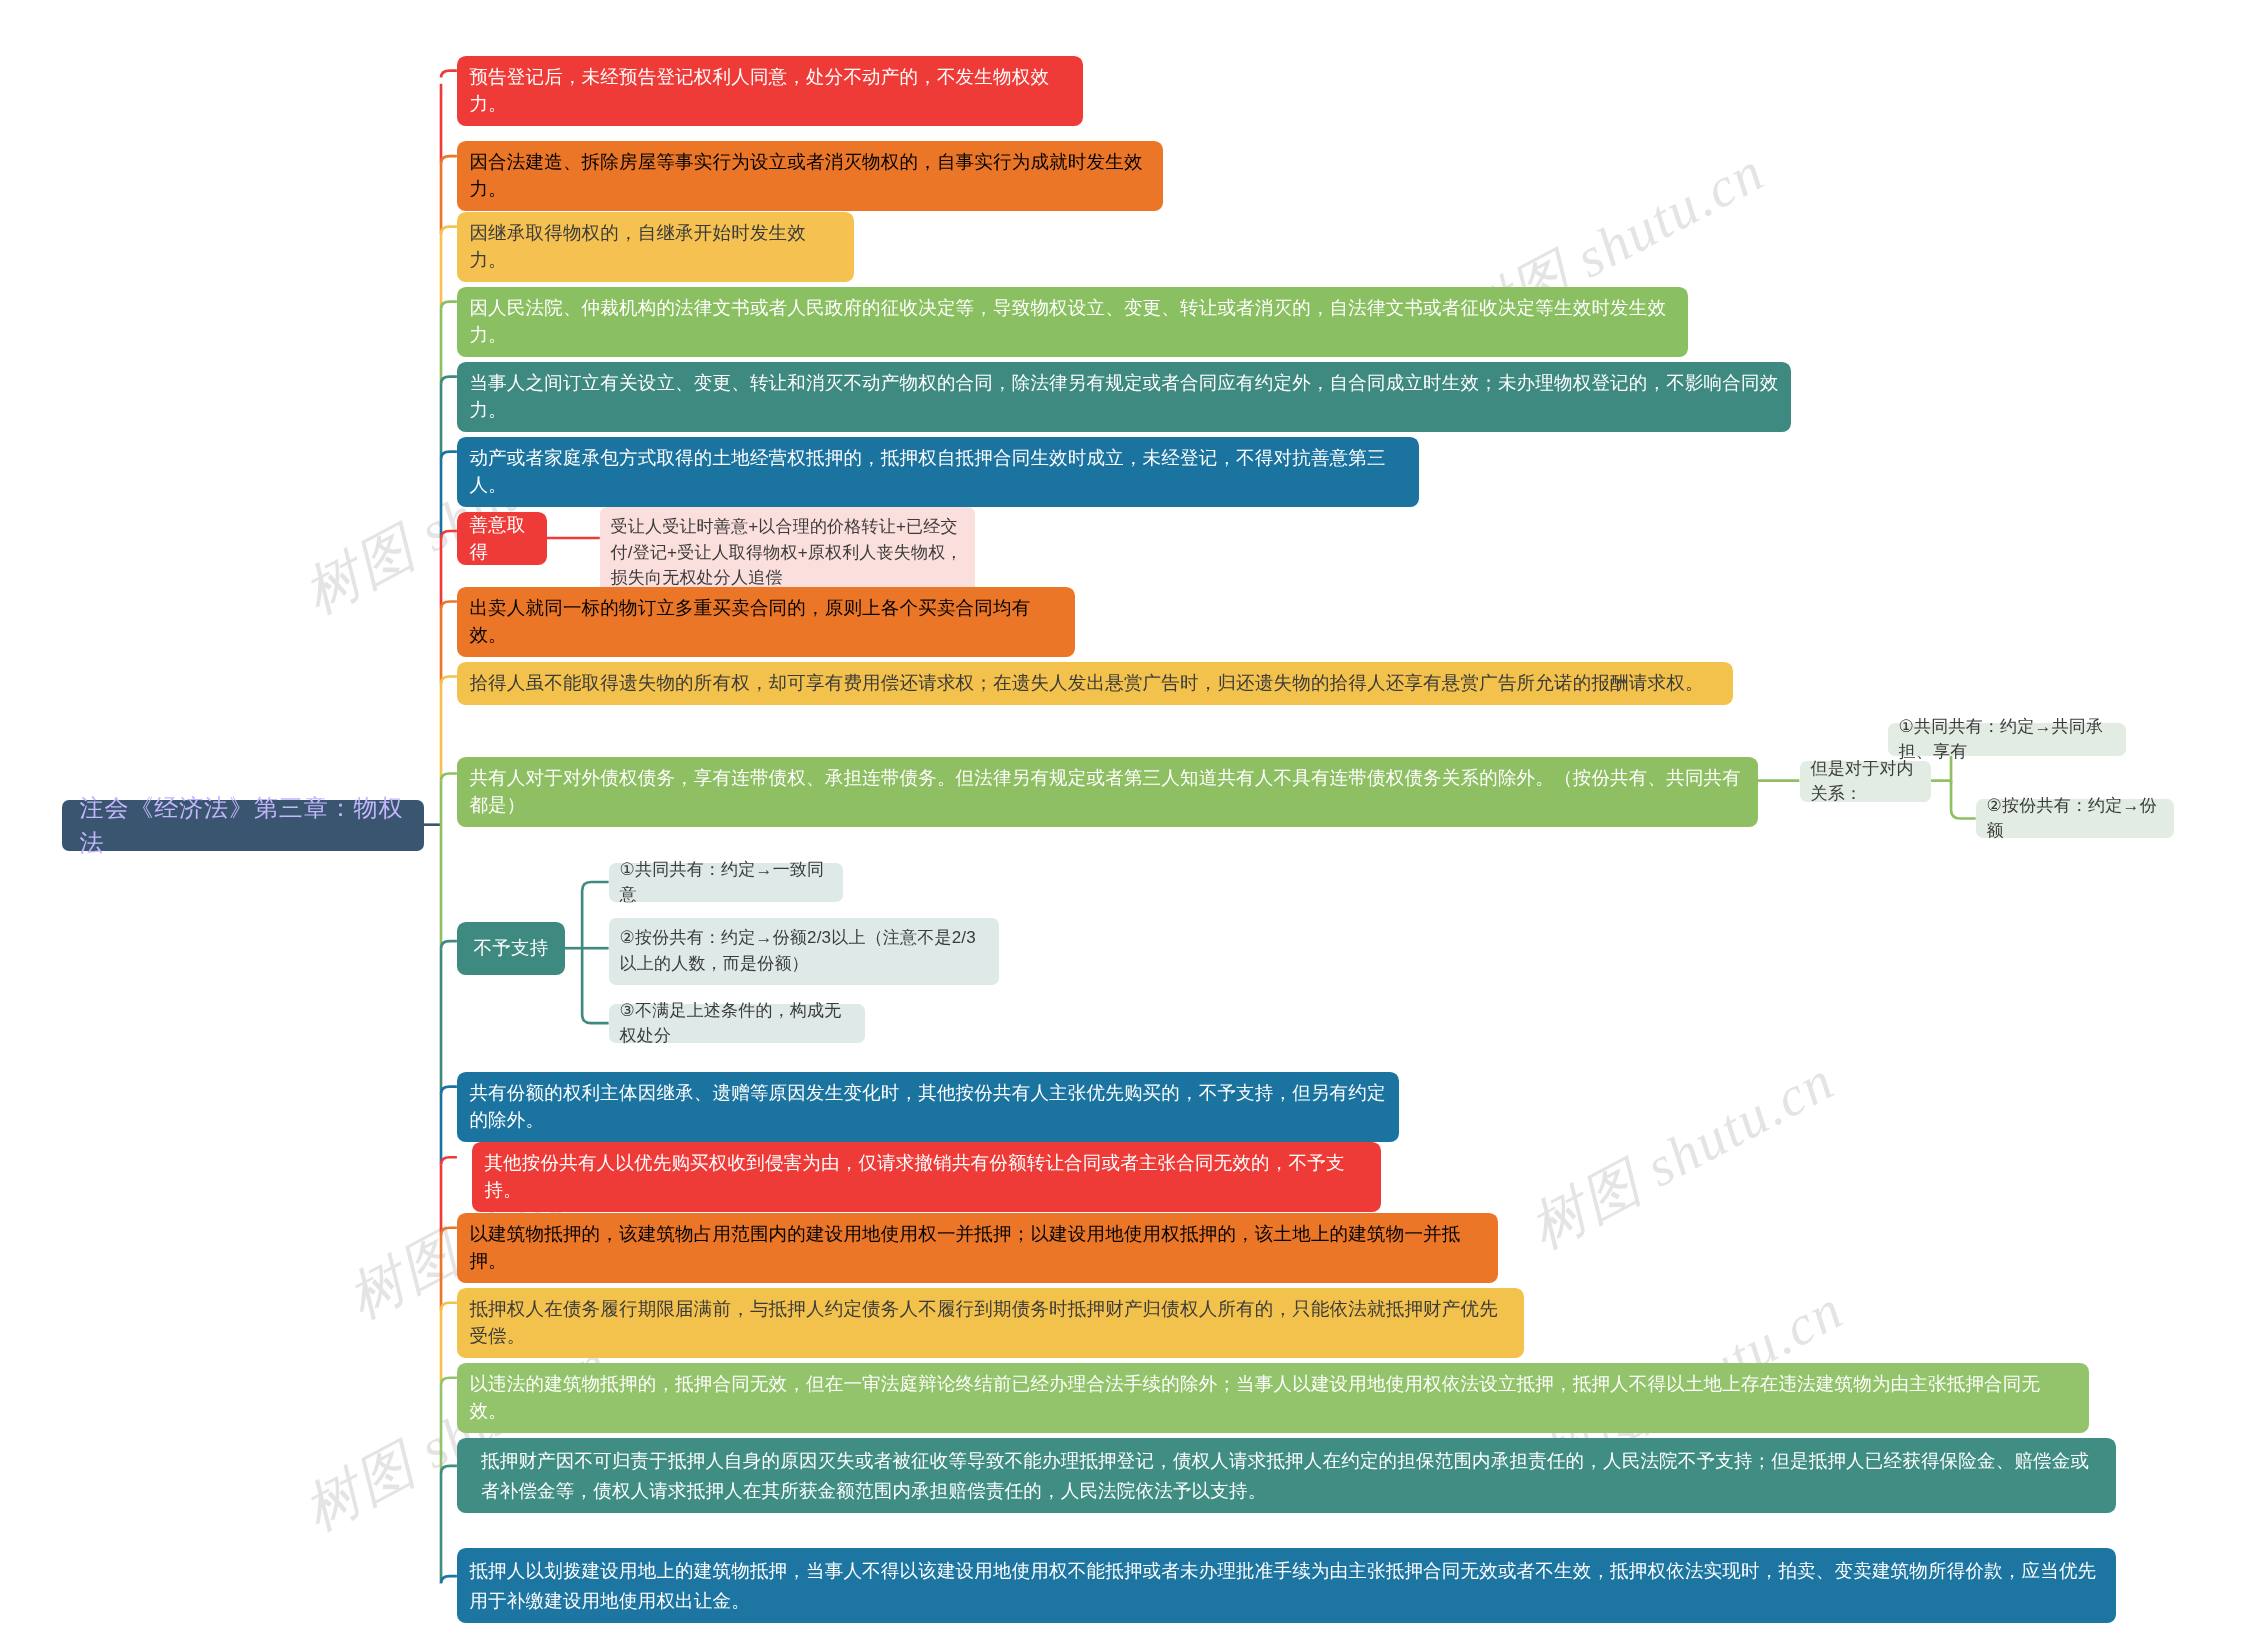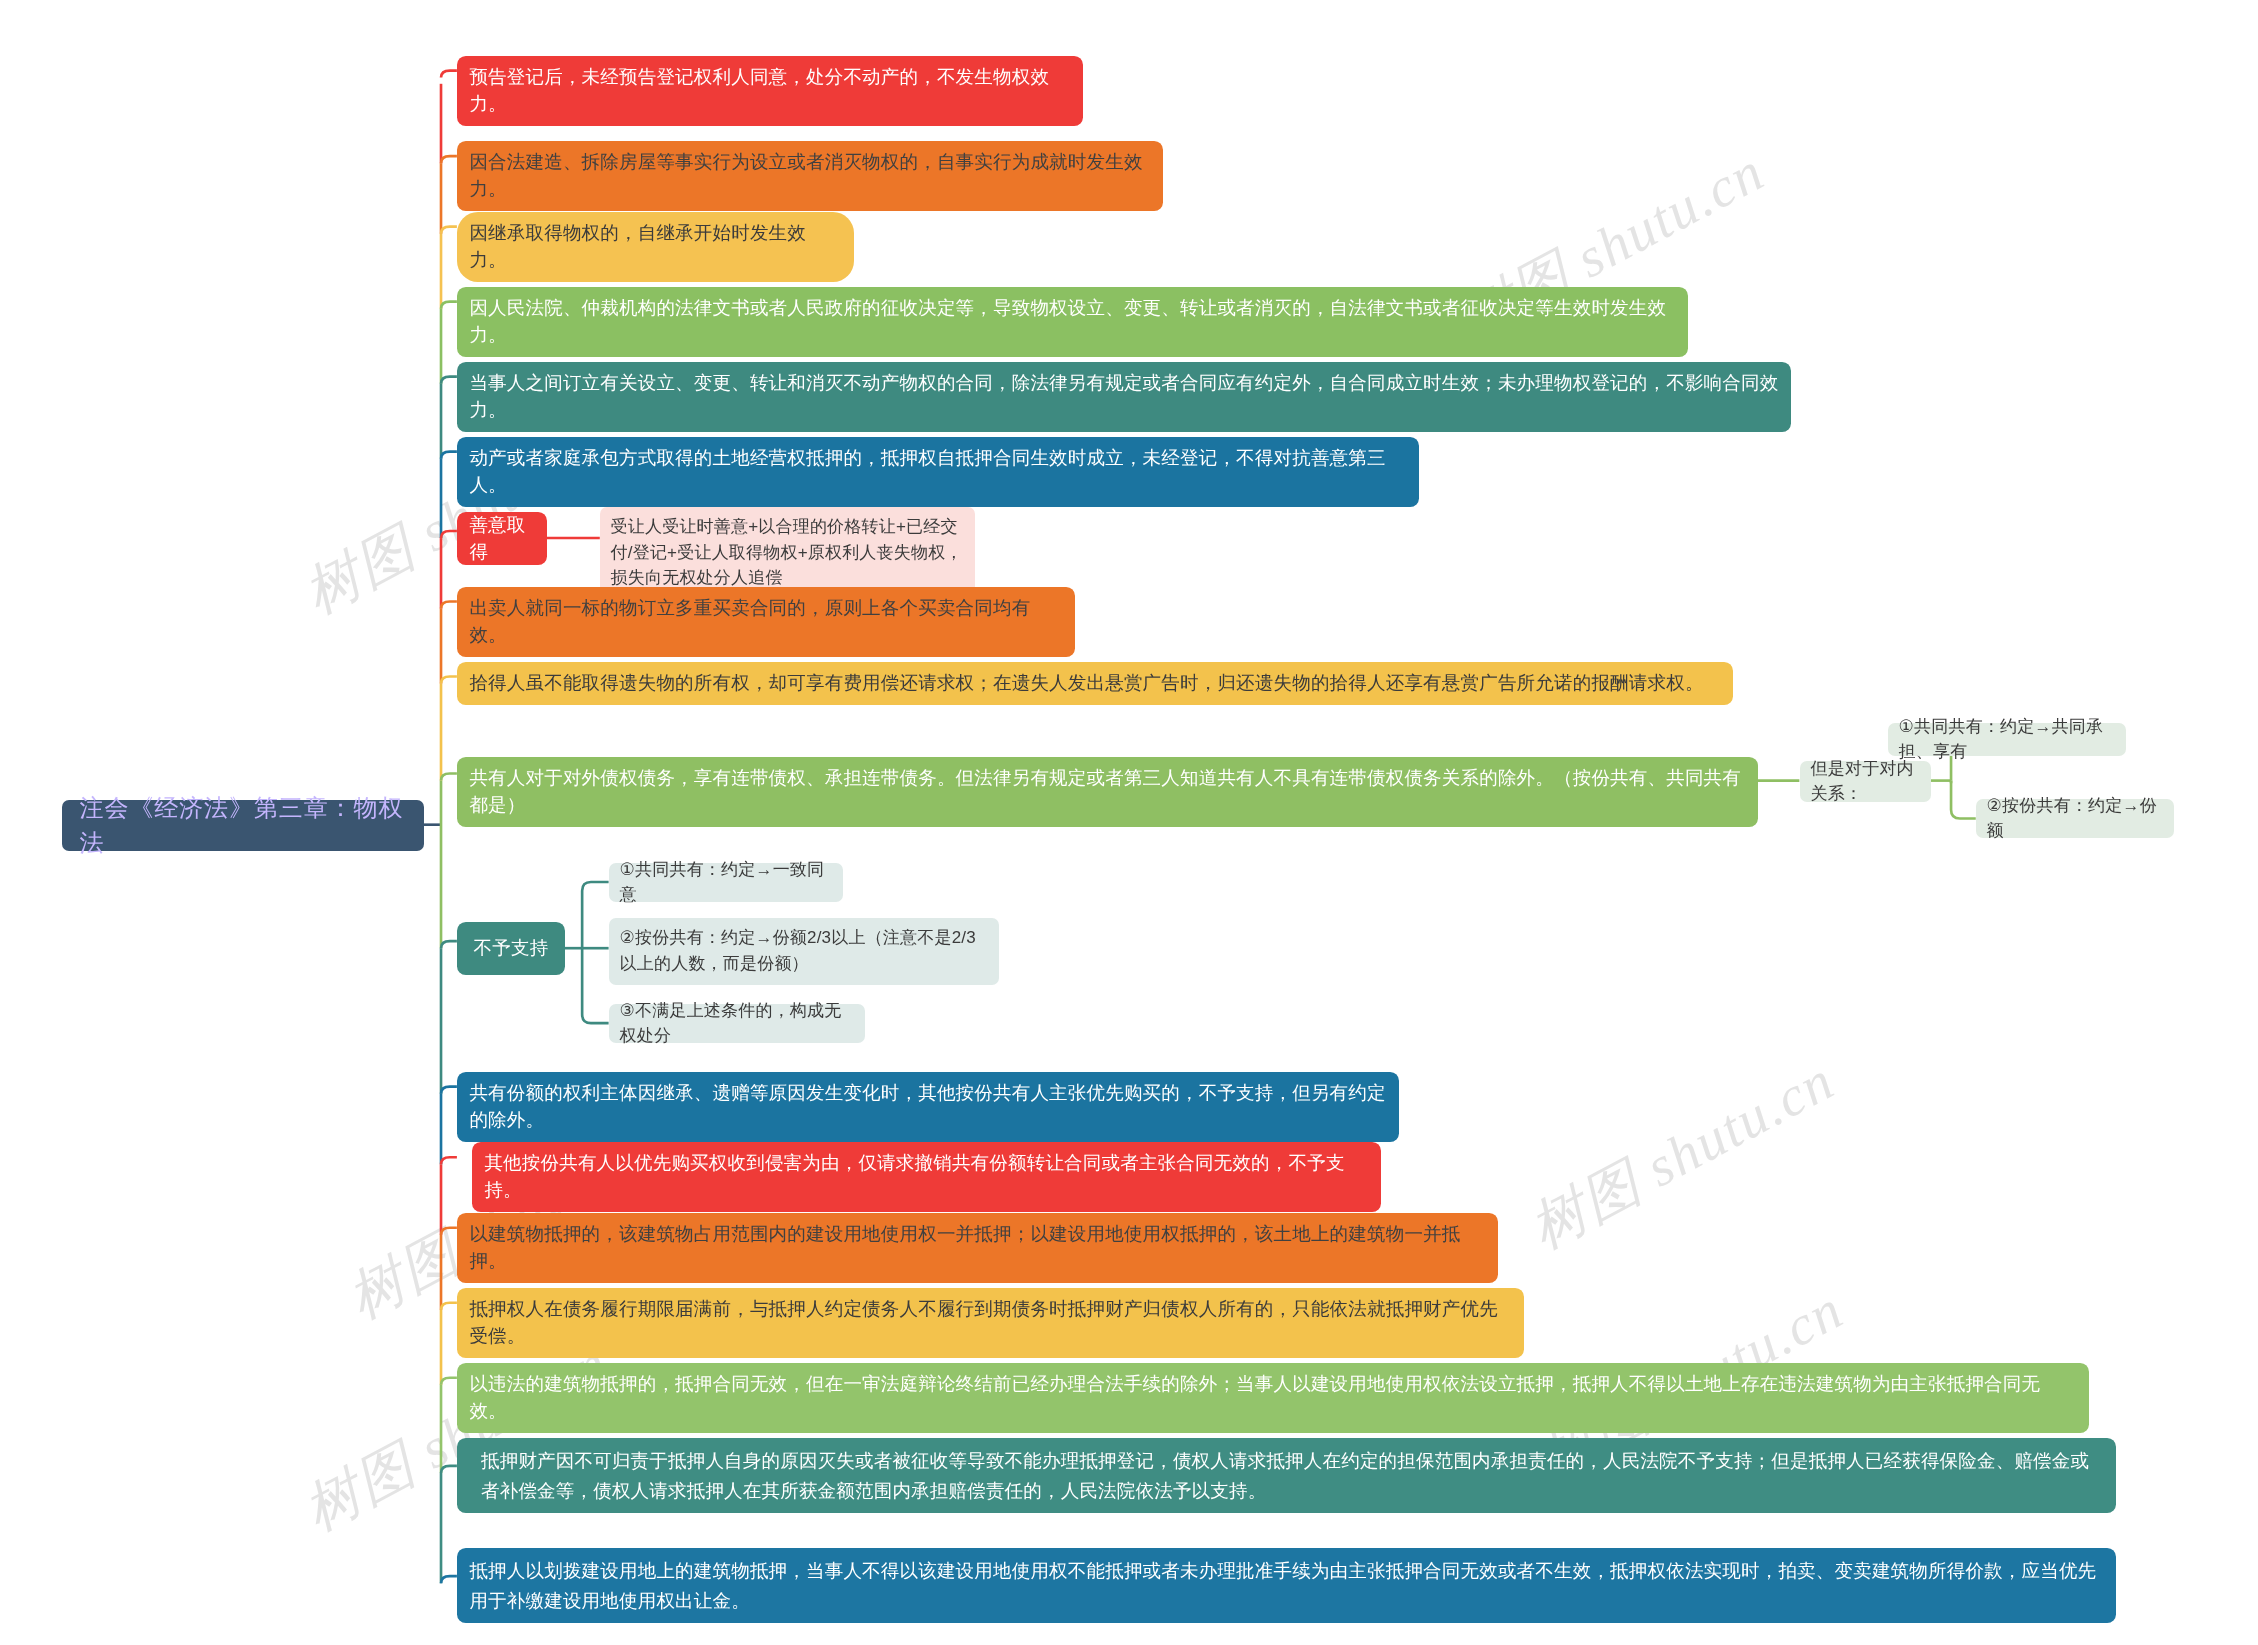--- a/index.html
+++ b/index.html
@@ -69,21 +69,21 @@
     background: #3a5570;
     color: #c4b5fd;
     font-size: 24px;
     border-radius: 7px;
     padding: 12.4px 17.6px;
     letter-spacing: 0.9px;
   }
 
   
   .c-red      { background: #ef3b38; color:#ffffff; }
-  .c-orange   { background: #ec7628; color:#404040; }
+  .c-orange   { background: #ec7628; color:#000000; }
   .c-yellow   { background: #f5c251; color:#3b3b3b; }
   .c-green    { background: #8bc062; color:#ffffff; }
   .c-teal     { background: #3e8a80; color:#ffffff; }
   .c-blue     { background: #1b74a0; color:#ffffff; }
   .c-pink     { background: #fbdfdc; color:#3b3b3b; }
   .c-mint     { background: #e2ece3; color:#3b3b3b; }
   .c-paleteal { background: #dfeae8; color:#3b3b3b; }
 
   .node.c-yellow.row9  { background:#f3c24c; }
   .node.c-green.row10  { background:#8fbf63; }
@@ -168,21 +168,21 @@
   </div>
 
   <div class="node c-red" style="left:457px; top:56px; width:626px;">
     <span>预告登记后，未经预告登记权利人同意，处分不动产的，不发生物权效力。</span>
   </div>
 
   <div class="node c-orange" style="left:457px; top:141px; width:706px;">
     <span>因合法建造、拆除房屋等事实行为设立或者消灭物权的，自事实行为成就时发生效力。</span>
   </div>
 
-  <div class="node c-yellow" style="left:457px; top:212px; width:397px;border-radius:21px;">
+  <div class="node c-yellow" style="left:457px; top:212px; width:397px;">
     <span>因继承取得物权的，自继承开始时发生效力。</span>
   </div>
 
   <div class="node c-green" style="left:457px; top:287px; width:1231px;">
     <span>因人民法院、仲裁机构的法律文书或者人民政府的征收决定等，导致物权设立、变更、转让或者消灭的，自法律文书或者征收决定等生效时发生效力。</span>
   </div>
 
   <div class="node c-teal" style="left:457px; top:362px; width:1334px;">
     <span>当事人之间订立有关设立、变更、转让和消灭不动产物权的合同，除法律另有规定或者合同应有约定外，自合同成立时生效；未办理物权登记的，不影响合同效力。</span>
   </div>

